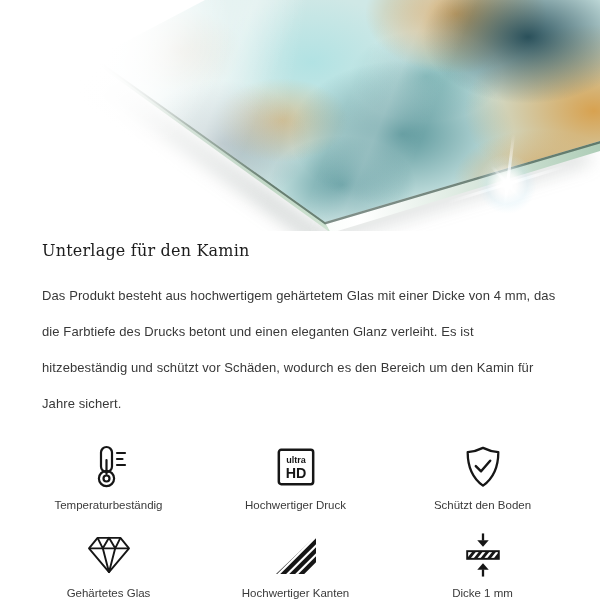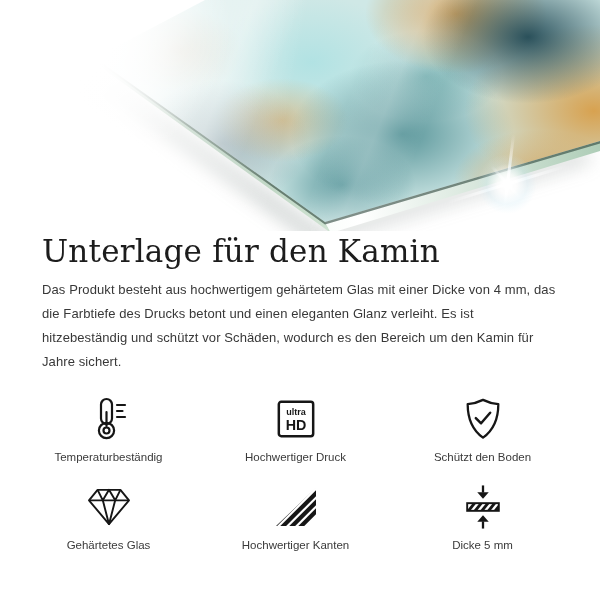--- a/index.html
+++ b/index.html
@@ -52,23 +52,23 @@
   .sparkle .core{left:-32px;top:-32px;width:64px;height:64px;border-radius:50%;
     background:radial-gradient(circle,#fff 9%,rgba(255,255,255,.8) 22%,
                rgba(208,236,246,.28) 45%,rgba(255,255,255,0) 66%);}
   .sparkle .ray{left:-1.5px;width:3px;border-radius:2px;
     background:linear-gradient(to bottom,rgba(255,255,255,0),#fff 46%,#fff 54%,rgba(255,255,255,0));}
   .sparkle .r1{height:100px;top:-50px;transform:rotate(7deg);}
   .sparkle .r2{height:126px;top:-63px;transform:rotate(73deg);}
   .sparkle .r3{height:48px;top:-24px;transform:rotate(-42deg);opacity:.85;}
   
   h1{margin:4px 0 0 42px;font-family:"DejaVu Serif","Liberation Serif",serif;
-     font-weight:400;font-size:31px;line-height:32px;color:#1c1c1c;letter-spacing:.2px;}
+     font-weight:400;font-size:16px;line-height:32px;color:#1c1c1c;letter-spacing:.2px;}
   h1 span{display:block;}
-  .desc{margin:11px 42px 0 42px;width:516px;font-size:13px;line-height:24px;
+  .desc{margin:11px 42px 0 42px;width:516px;font-size:13px;line-height:36px;
         color:#383838;letter-spacing:.1px;}
   
   .features{margin:23px 24px 0 15px;display:grid;grid-template-columns:repeat(3,1fr);
             row-gap:20px;}
   .feature{display:flex;flex-direction:column;align-items:center;justify-content:center;}
   .icon-box{height:44px;display:flex;align-items:center;justify-content:center;}
   .feature .label{margin-top:8px;font-size:11.5px;line-height:16px;color:#3a3a3a;}
   svg{display:block;}
   svg text{font-family:"Liberation Sans",sans-serif;}
 </style>
@@ -186,16 +186,16 @@
         <rect x="5.5" y="20" width="33" height="8" fill="none" stroke="#161616" stroke-width="2"></rect>
         <g clip-path="url(#barClip)" stroke="#161616" stroke-width="3">
           <line x1="2" y1="34" x2="18" y2="14"></line>
           <line x1="9" y1="34" x2="25" y2="14"></line>
           <line x1="16" y1="34" x2="32" y2="14"></line>
           <line x1="23" y1="34" x2="39" y2="14"></line>
           <line x1="30" y1="34" x2="46" y2="14"></line>
         </g>
       </svg>
     </div>
-    <span class="label">Dicke 5 mm</span>
+    <span class="label">Dicke 1 mm</span>
   </div>
 
 </div>
 
 </body></html>

